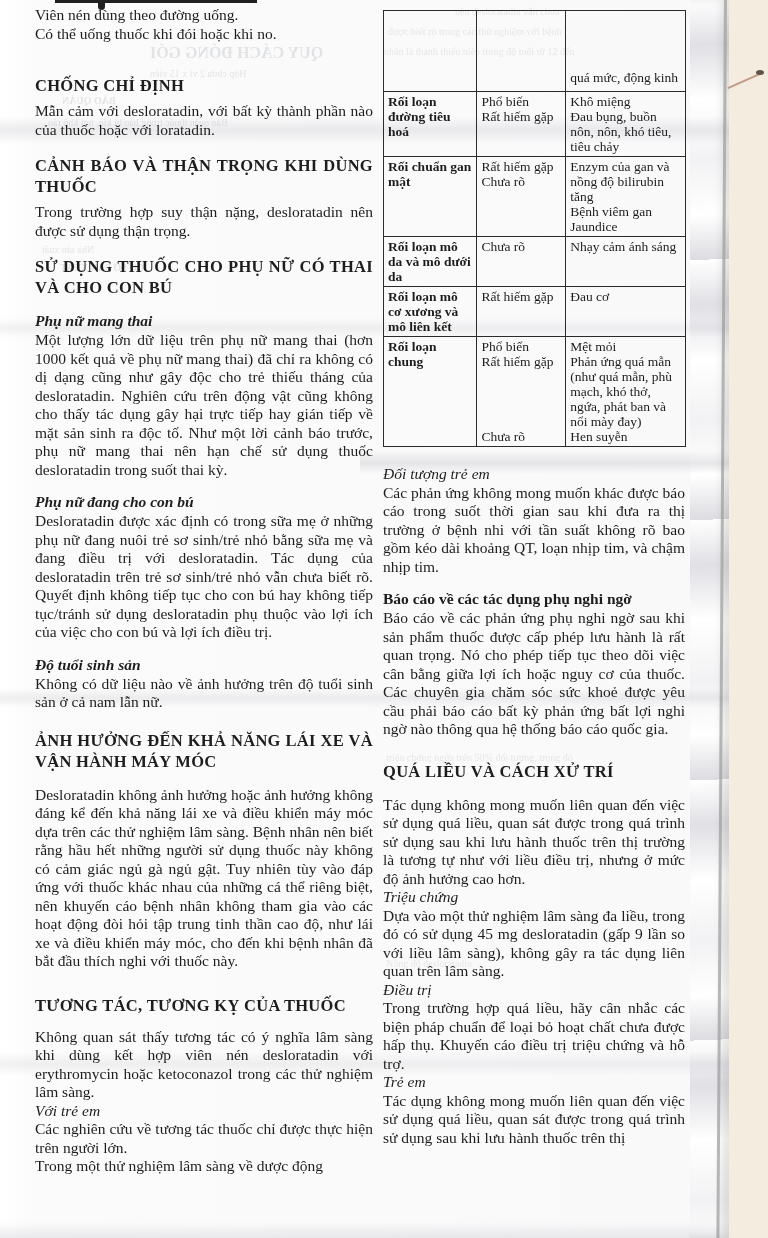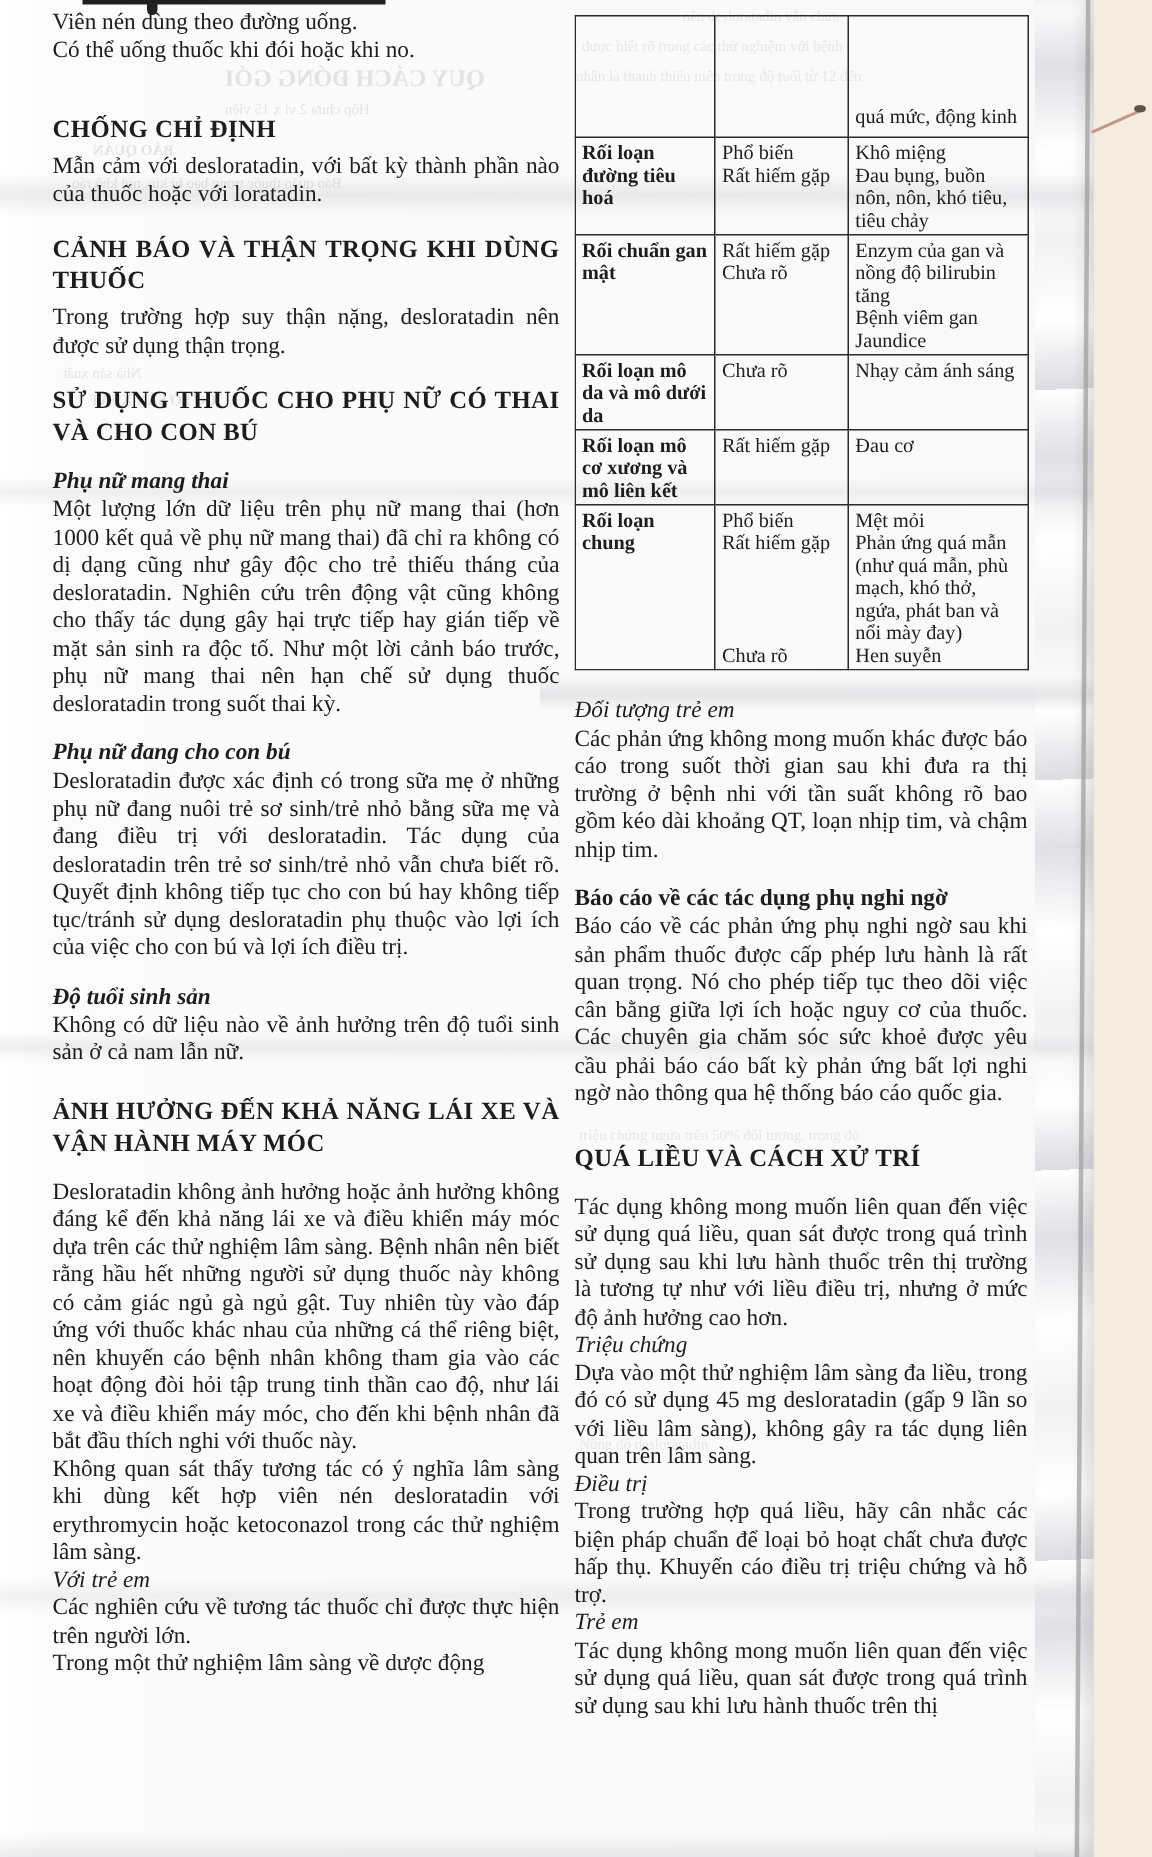--- a/index.html
+++ b/index.html
@@ -96,20 +96,21 @@
   <div class="p">Trong trường hợp suy thận nặng, desloratadin nên được sử dụng thận trọng.</div>
   <div class="h" style="margin-bottom:4px;">SỬ DỤNG THUỐC CHO PHỤ NỮ CÓ THAI VÀ CHO CON BÚ</div>
   <div class="sub">Phụ nữ mang thai</div>
   <div class="p">Một lượng lớn dữ liệu trên phụ nữ mang thai (hơn 1000 kết quả về phụ nữ mang thai) đã chỉ ra không có dị dạng cũng như gây độc cho trẻ thiếu tháng của desloratadin. Nghiên cứu trên động vật cũng không cho thấy tác dụng gây hại trực tiếp hay gián tiếp về mặt sản sinh ra độc tố. Như một lời cảnh báo trước, phụ nữ mang thai nên hạn chế sử dụng thuốc desloratadin trong suốt thai kỳ.</div>
   <div class="sub">Phụ nữ đang cho con bú</div>
   <div class="p">Desloratadin được xác định có trong sữa mẹ ở những phụ nữ đang nuôi trẻ sơ sinh/trẻ nhỏ bằng sữa mẹ và đang điều trị với desloratadin. Tác dụng của desloratadin trên trẻ sơ sinh/trẻ nhỏ vẫn chưa biết rõ. Quyết định không tiếp tục cho con bú hay không tiếp tục/tránh sử dụng desloratadin phụ thuộc vào lợi ích của việc cho con bú và lợi ích điều trị.</div>
   <div class="sub">Độ tuổi sinh sản</div>
   <div class="p">Không có dữ liệu nào về ảnh hưởng trên độ tuổi sinh sản ở cả nam lẫn nữ.</div>
   <div class="h" style="margin:18px 0 14px;">ẢNH HƯỞNG ĐẾN KHẢ NĂNG LÁI XE VÀ VẬN HÀNH MÁY MÓC</div>
   <div class="p">Desloratadin không ảnh hưởng hoặc ảnh hưởng không đáng kể đến khả năng lái xe và điều khiển máy móc dựa trên các thử nghiệm lâm sàng. Bệnh nhân nên biết rằng hầu hết những người sử dụng thuốc này không có cảm giác ngủ gà ngủ gật. Tuy nhiên tùy vào đáp ứng với thuốc khác nhau của những cá thể riêng biệt, nên khuyến cáo bệnh nhân không tham gia vào các hoạt động đòi hỏi tập trung tinh thần cao độ, như lái xe và điều khiển máy móc, cho đến khi bệnh nhân đã bắt đầu thích nghi với thuốc này.</div>
+  <div class="h" style="margin:24px 0 12px;">TƯƠNG TÁC, TƯƠNG KỴ CỦA THUỐC</div>
   <div class="p">Không quan sát thấy tương tác có ý nghĩa lâm sàng khi dùng kết hợp viên nén desloratadin với erythromycin hoặc ketoconazol trong các thử nghiệm lâm sàng.</div>
   <div class="lbl">Với trẻ em</div>
   <div class="p">Các nghiên cứu về tương tác thuốc chỉ được thực hiện trên người lớn.</div>
   <div class="p">Trong một thử nghiệm lâm sàng về dược động</div>
 </div>
 
 <div class="col col-right">
 
   <div class="table-wrap">
     <table class="adv">

